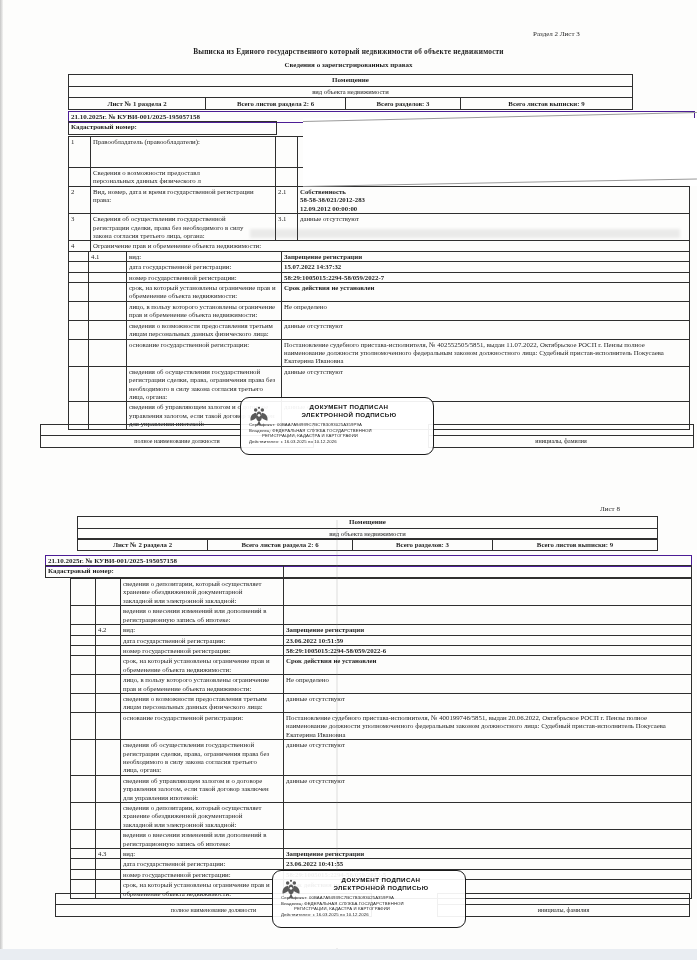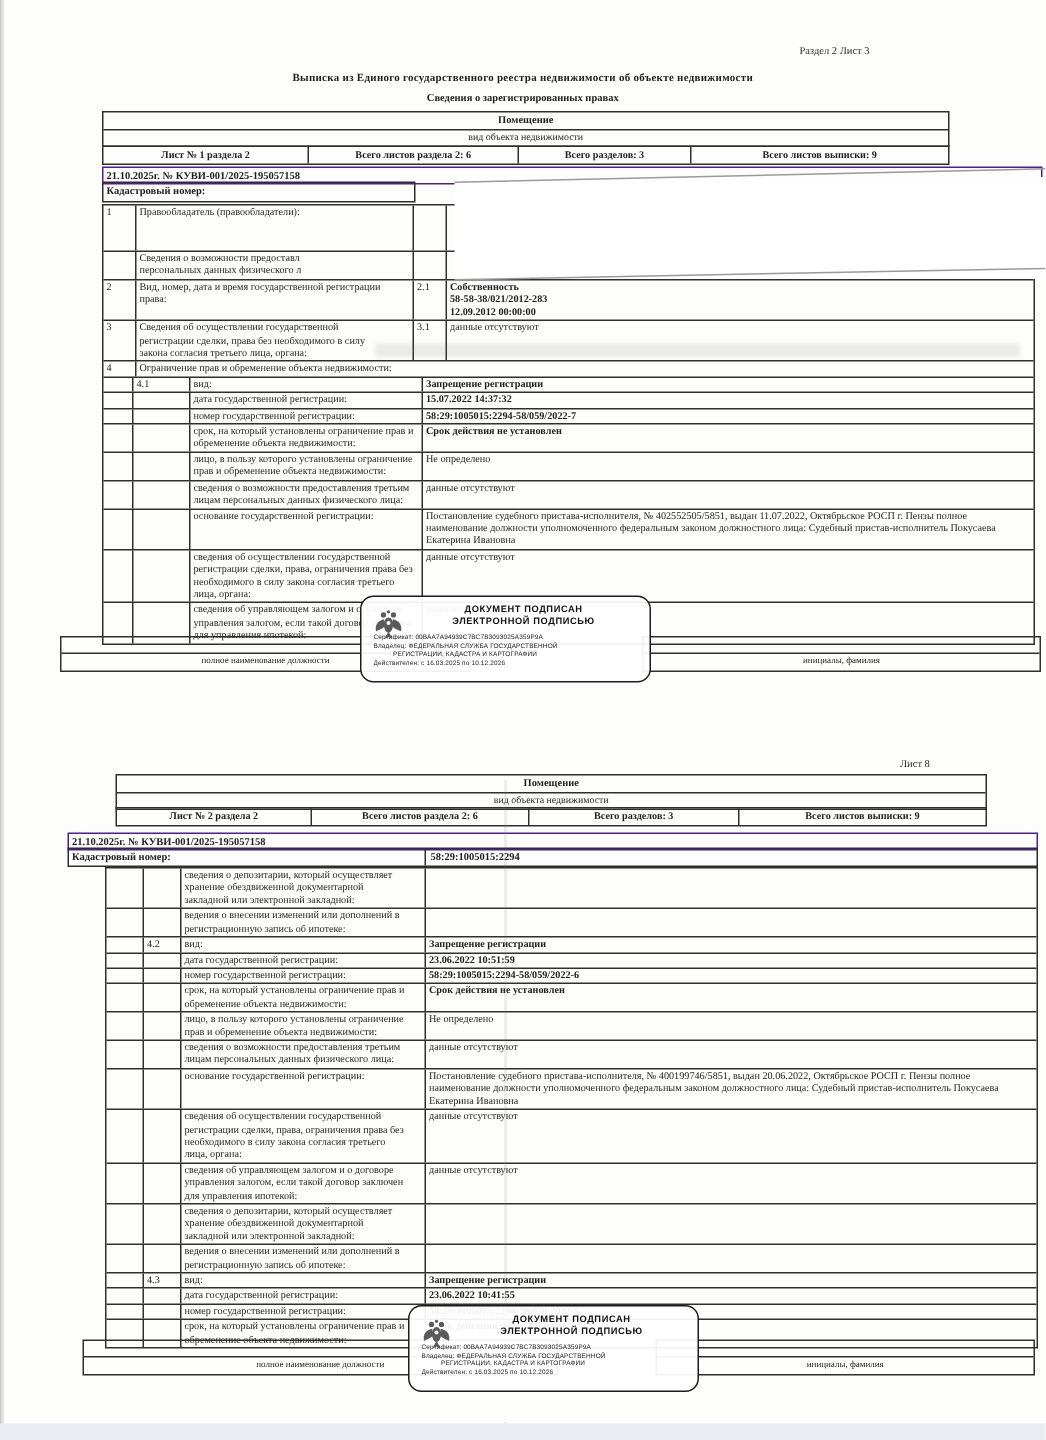--- a/index.html
+++ b/index.html
@@ -69,21 +69,21 @@
   .s-ctr{padding-left:13px;}
 </style>
 </head>
 <body>
 
 <div class="abs edge-left"></div>
 <div class="abs bottom-strip"></div>
 
 <section class="p1">
   <div class="abs corner" style="left:533px;top:30px;text-align:center;">Раздел 2  Лист 3</div>
-  <div class="abs ctr doc-title" style="top:47px;">Выписка из Единого государственного реестра недвижимости об объекте недвижимости</div>
+  <div class="abs ctr doc-title" style="top:47px;">Выписка из Единого государственного который недвижимости об объекте недвижимости</div>
   <div class="abs ctr doc-subtitle" style="top:61px;">Сведения о зарегистрированных правах</div>
 
   <div class="abs obox" style="left:68px;top:74px;width:563px;">
     <div class="r1">Помещение</div>
     <div class="r2">вид объекта недвижимости</div>
   </div>
   <div class="abs sheetrow p1-sheet" style="left:68px;top:97px;width:563px;">
     <div>Лист № 1 раздела 2</div>
     <div>Всего листов раздела 2: 6</div>
     <div>Всего разделов: 3</div>
@@ -235,21 +235,20 @@
   </div>
   <div class="abs sheetrow p2-sheet" style="left:77px;top:538px;width:579px;">
     <div>Лист № 2 раздела 2</div>
     <div>Всего листов раздела 2: 6</div>
     <div>Всего разделов: 3</div>
     <div>Всего листов выписки: 9</div>
   </div>
   <div class="abs reqline" style="left:45px;top:555px;width:643px;height:10px;">21.10.2025г. № КУВИ-001/2025-195057158</div>
   <div class="abs cadrow" style="left:45px;top:565px;width:645px;grid-template-columns:238px 1fr;">
     <div class="cl">Кадастровый номер:</div>
-    <div class="cv">58:29:1005015:2294</div>
   </div>
 
   <div class="abs dtable" style="left:70px;top:578px;width:620px;">
       <div class="row sub" style="min-height: 26px;">
         <div class="c-n"></div>
         <div class="c-n2"></div>
         <div class="c-label">сведения о депозитарии, который осуществляет
 хранение обездвиженной документарной
 закладной или электронной закладной:</div>
         <div class="c-val"></div>

